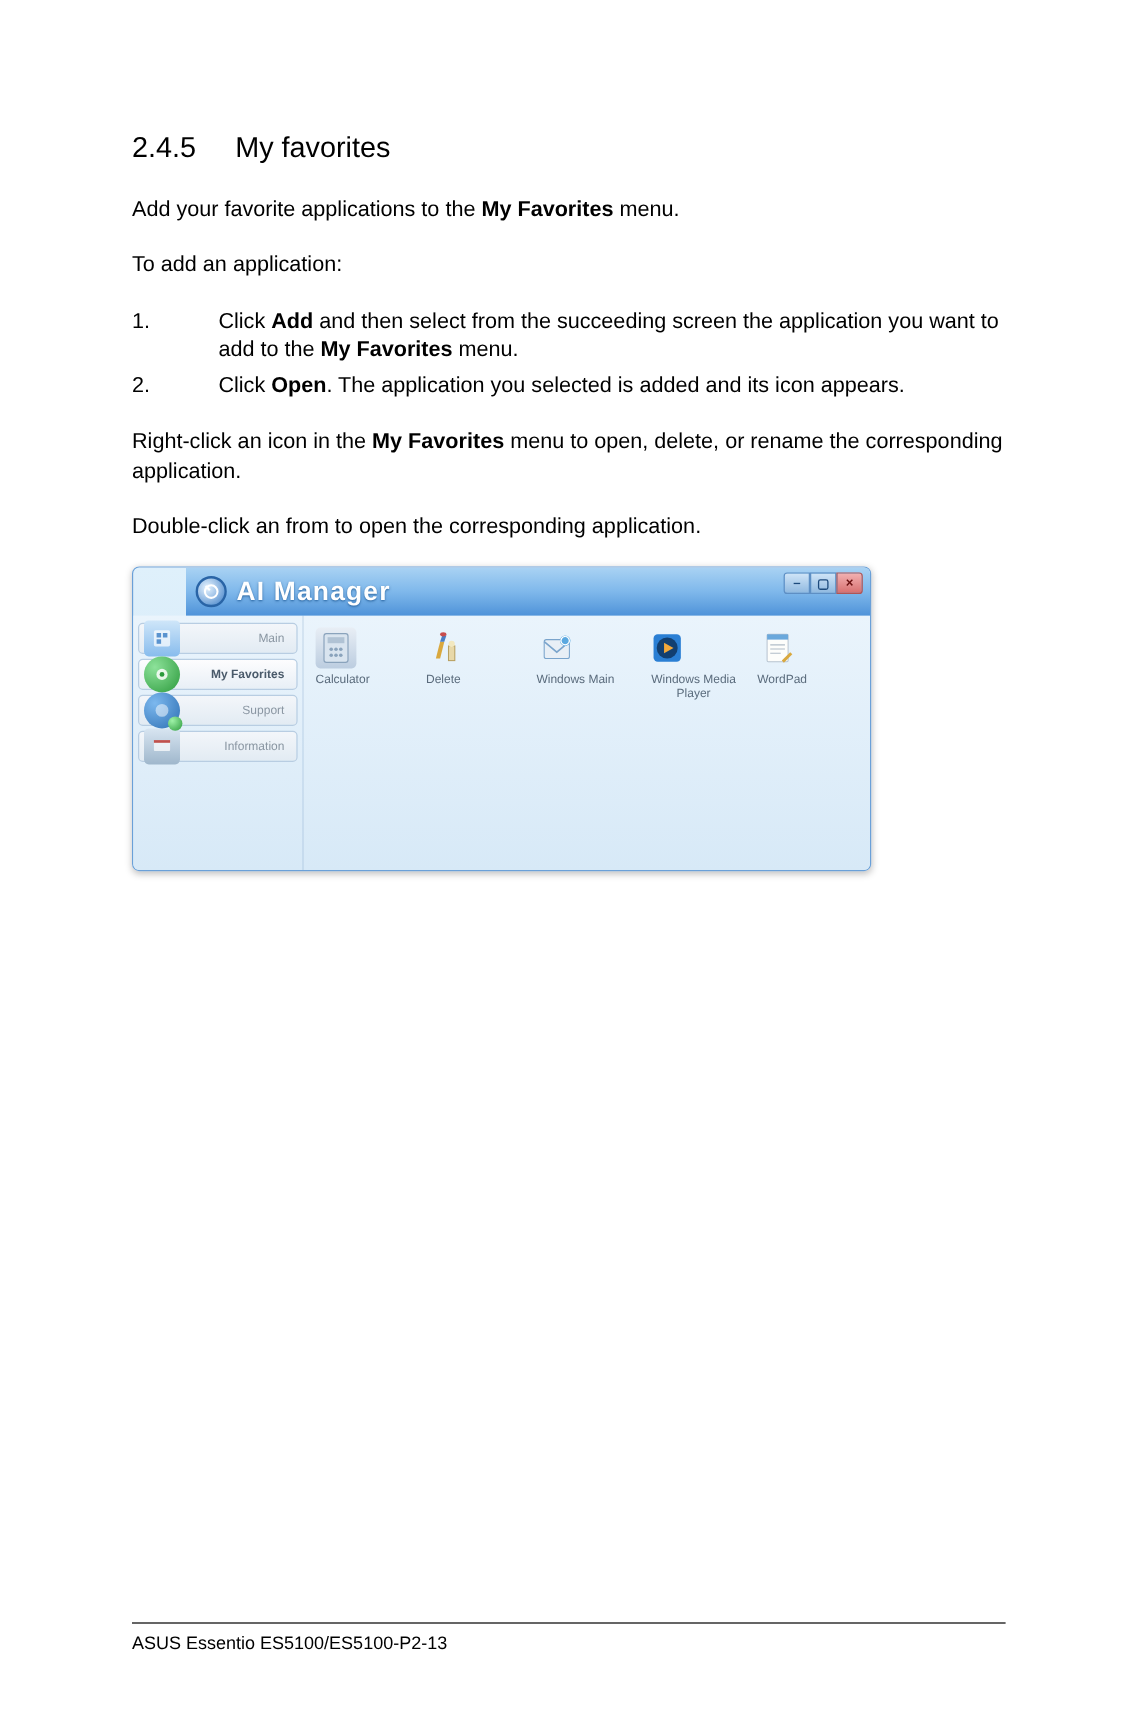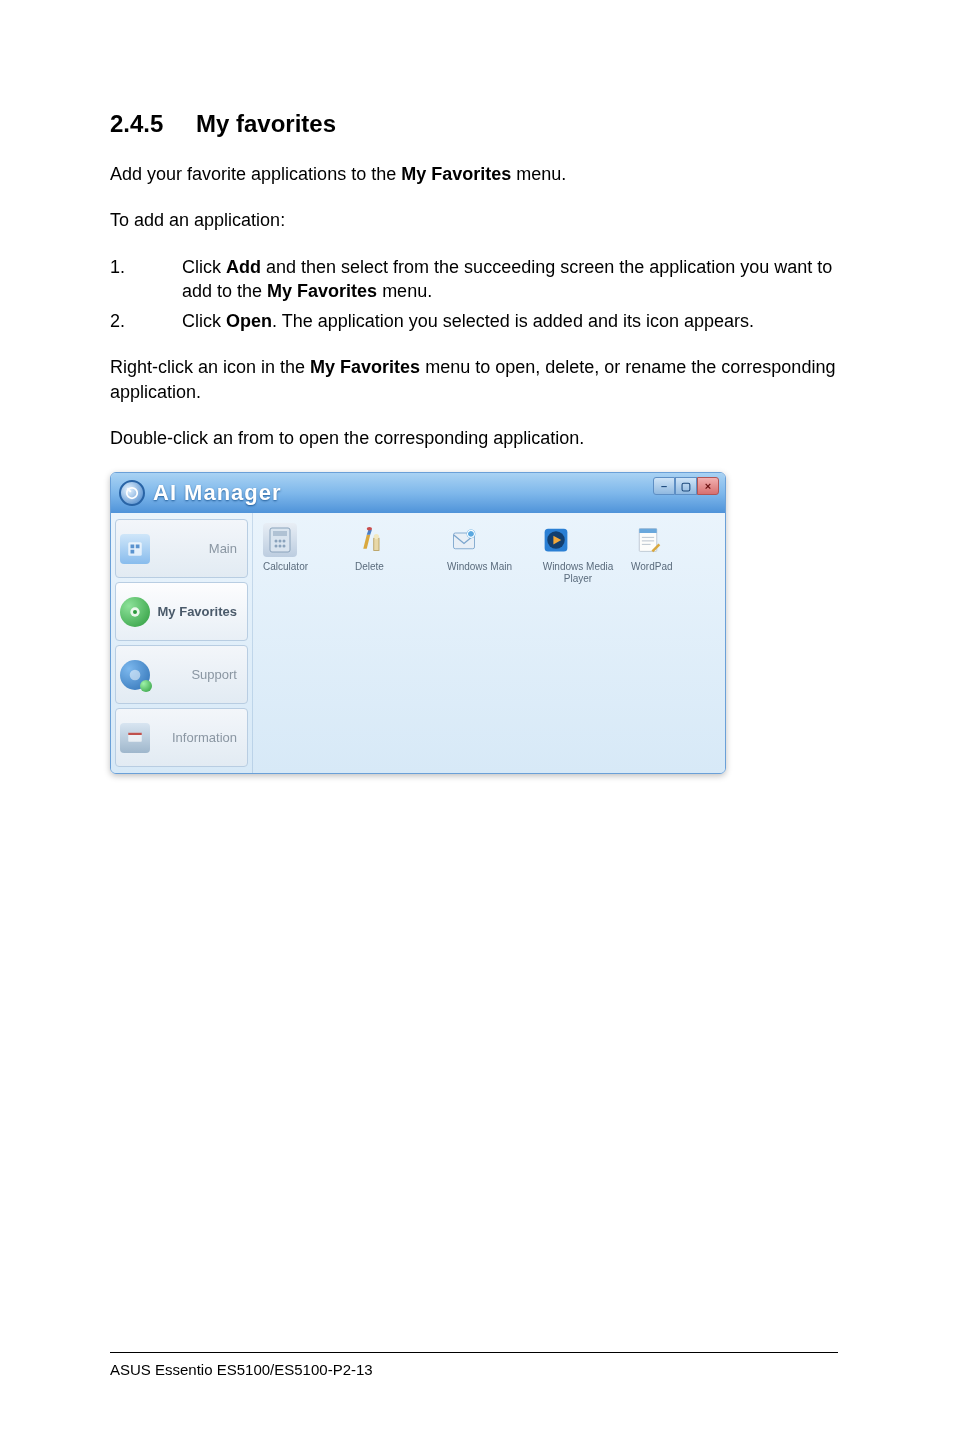--- a/index.html
+++ b/index.html
@@ -7,21 +7,21 @@
     font-family: Arial, Helvetica, sans-serif;
     background: #fff;
     color: #000;
     width: 954px;
     height: 1438px;
     position: relative;
     padding: 110px 110px 0 110px;
   }
   .section-heading {
     font-size: 24px;
-    font-weight: bold;
+    font-weight: normal;
     margin-bottom: 24px;
   }
   .section-heading .num { display: inline-block; width: 86px; }
   .para { font-size: 18px; line-height: 1.35; margin-bottom: 22px; }
   .bold { font-weight: bold; }
   ol.steps { list-style: none; margin-bottom: 22px; }
   ol.steps li { font-size: 18px; line-height: 1.35; margin-bottom: 6px; display: flex; }
   ol.steps li .n { width: 46px; flex: 0 0 46px; }
   ol.steps li .t { flex: 1; margin-left: 26px; }
 
@@ -35,20 +35,21 @@
     background: linear-gradient(#dff0fb, #cfe6f7);
     box-shadow: 0 2px 6px rgba(0,0,0,0.25);
   }
   .ai-titlebar {
     height: 40px;
     background: linear-gradient(#a9d2f3, #7fb8eb 50%, #4f93d9);
     display: flex;
     align-items: center;
     padding: 0 8px;
     position: relative;
+    margin-left: 44px;
   }
   .ai-logo {
     width: 26px; height: 26px; border-radius: 50%;
     background: radial-gradient(circle at 35% 35%, #e7f4ff, #3e7fc7);
     border: 2px solid #2964a6;
     display: flex; align-items: center; justify-content: center;
     margin-right: 8px;
   }
   .ai-logo svg { width: 14px; height: 14px; }
   .ai-title {
@@ -75,27 +76,27 @@
   .win-btn:last-child { border-top-right-radius: 3px; border-bottom-right-radius: 3px; }
 
   .ai-body { display: flex; background: linear-gradient(#eaf4fc,#d7e9f7); }
   .ai-sidebar {
     width: 142px;
     padding: 6px 4px;
     display: flex; flex-direction: column; gap: 4px;
     border-right: 1px solid rgba(120,160,200,0.3);
   }
   .sb-item {
-    height: 59px;
+    height: 26px;
     background: linear-gradient(#fdfdfe,#e8eff6);
     border: 1px solid #b8cde2;
     border-radius: 4px;
     display: flex; align-items: center;
     padding: 0 6px 0 4px;
-    font-size: 13px;
+    font-size: 10px;
     color: #4a5a6a;
     gap: 6px;
     cursor: pointer;
     font-weight: bold;
   }
   .sb-item.inactive { color: #8a96a2; font-weight: normal; background: linear-gradient(#f3f6fa,#e2ebf3); }
   .sb-item .sb-label { flex:1; text-align: right; padding-right: 4px; }
   .sb-icon {
     width: 30px; height: 30px; border-radius: 4px;
     display: flex; align-items: center; justify-content: center;

